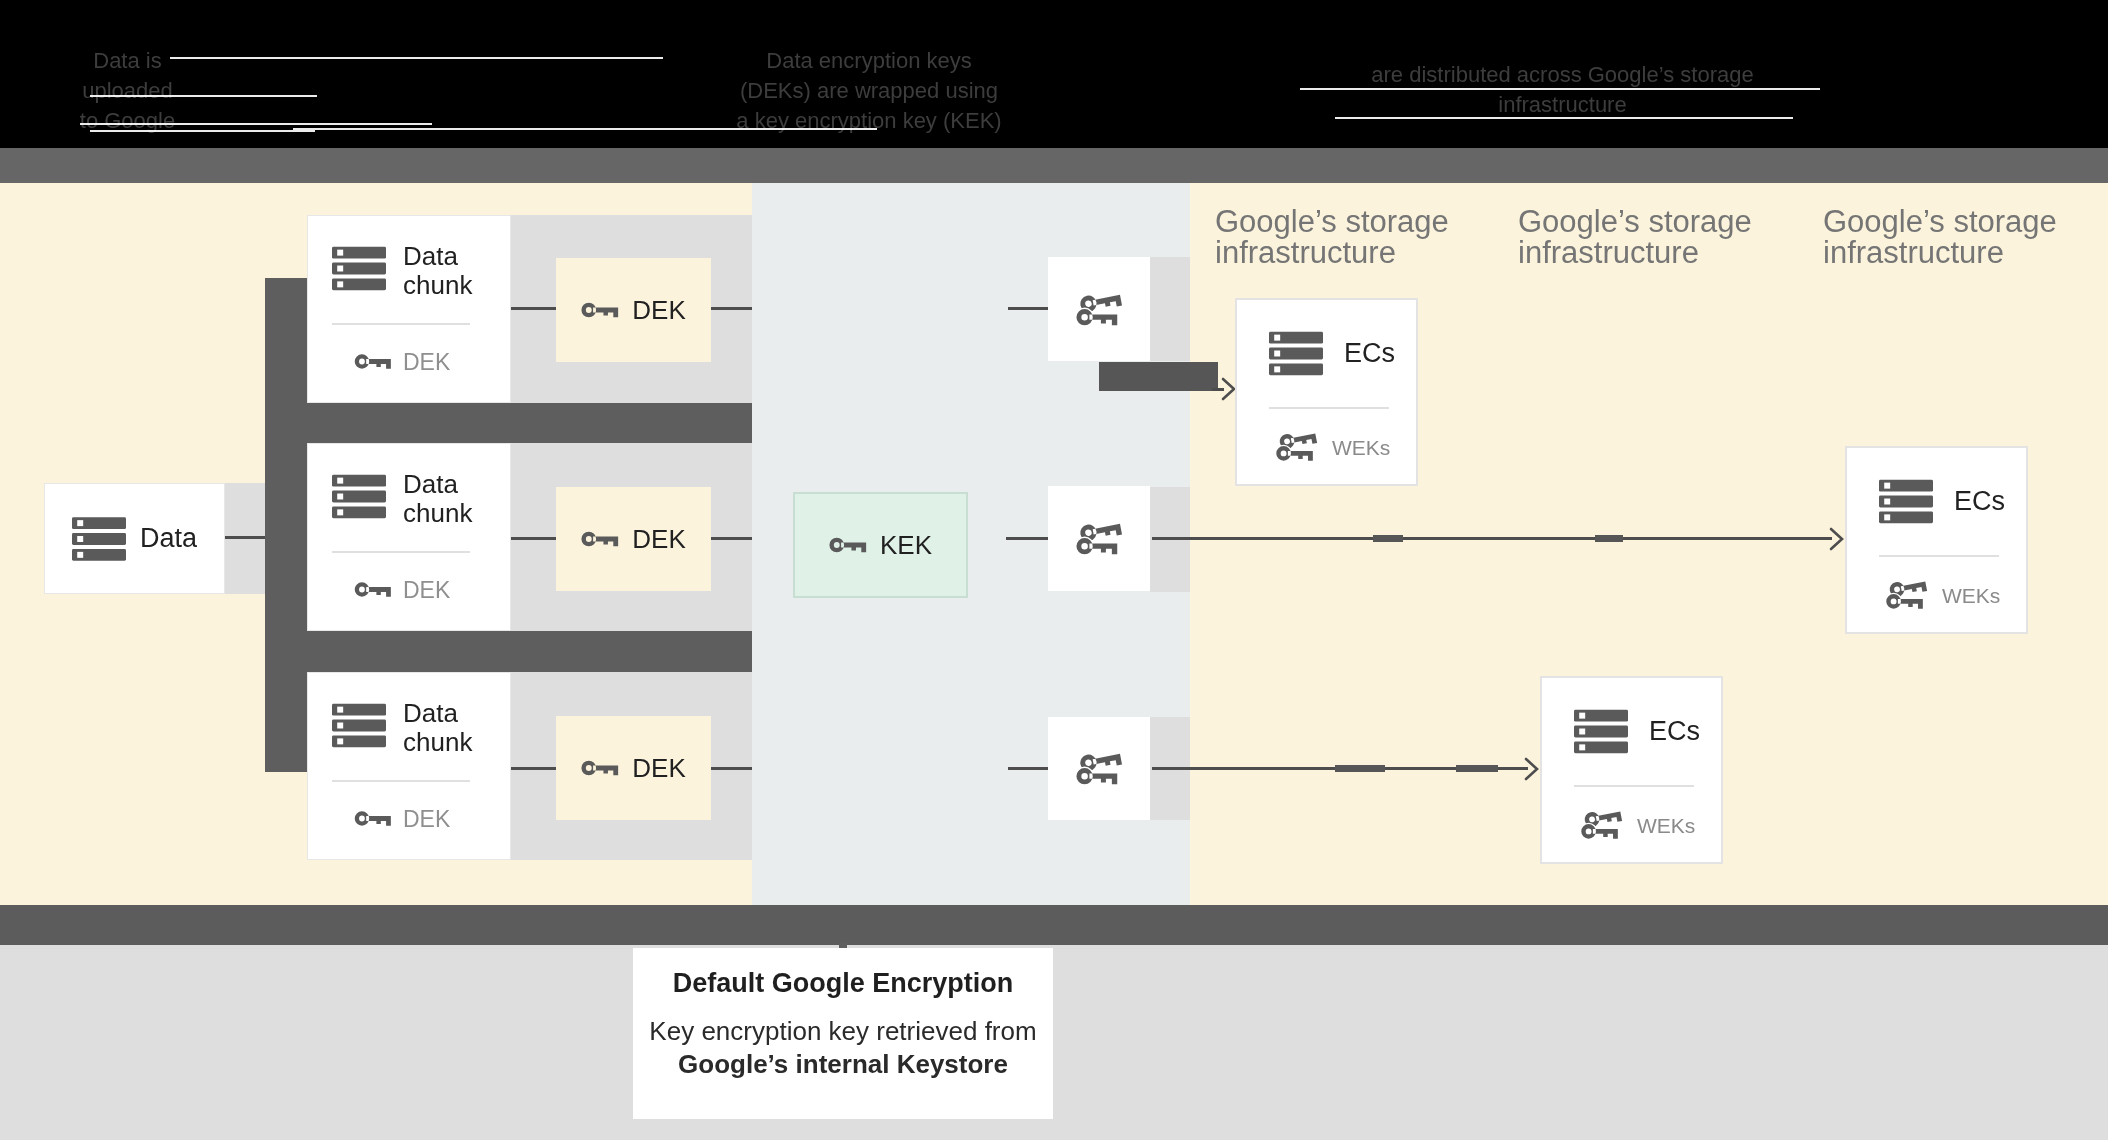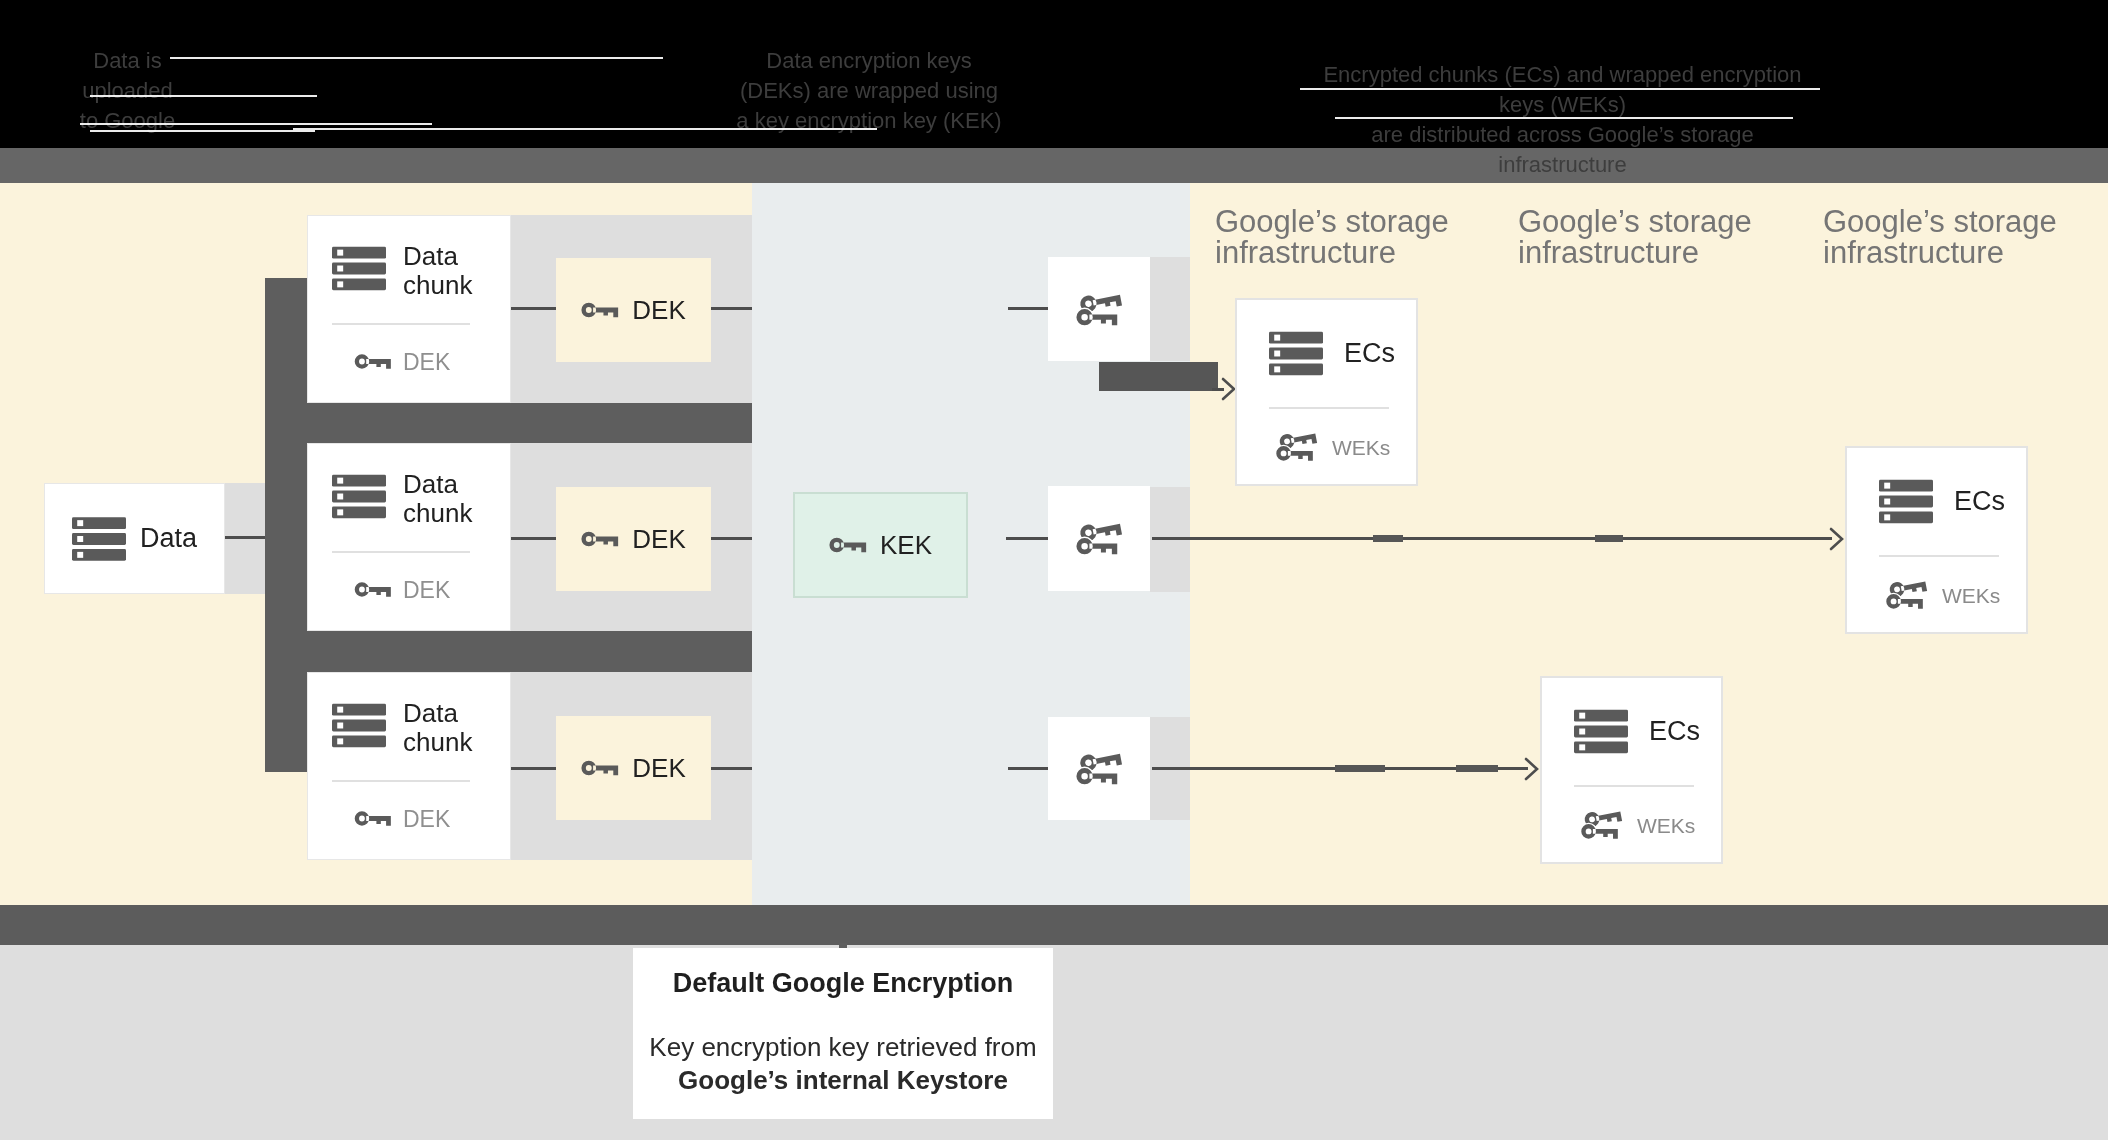--- a/index.html
+++ b/index.html
@@ -39,21 +39,21 @@
   .weks-lbl{color:#8a8a8a;font-size:21px;white-space:nowrap;}
   .ecs-lbl{color:var(--text_dark);font-size:27px;white-space:nowrap;}
   .chunk-text{color:var(--text_dark);font-size:26px;line-height:29px;}
   .divider{height:2px;background:#e0e0e0;}
   .storage-lbl{color:var(--text_gray);font-size:31px;line-height:31px;}
   .icon{color:var(--icon);display:block;}
   .chev{color:var(--line);}
   
   .caption{background:#fff;text-align:center;color:#222;}
   .cap-title{font-size:27px;font-weight:700;color:#1f1f1f;margin-top:20px;}
-  .cap-body{font-size:26px;line-height:33px;margin-top:32px;color:#2a2a2a;}
+  .cap-body{font-size:26px;line-height:33px;margin-top:16px;color:#2a2a2a;}
   .cap-bold{font-weight:700;}
 </style>
 </head>
 <body>
 
 <svg width="0" height="0" style="position:absolute" aria-hidden="true">
   <defs>
     <symbol id="i-server" viewBox="0 0 57 46">
       <g fill="currentColor">
         <rect x="0" y="0" width="57" height="12.5" rx="1.5"></rect>
@@ -102,21 +102,20 @@
     <div>Data is</div>
     <div>uploaded</div>
     <div>to Google</div>
   </div>
   <div class="abs hstep" style="left:730px;top:46px;width:278px;">
     <div>Data encryption keys</div>
     <div>(DEKs) are wrapped using</div>
     <div>a key encryption key (KEK)</div>
   </div>
   <div class="abs hstep" style="left:1305px;top:60px;width:515px;">
-    <div>Encrypted chunks (ECs) and wrapped encryption keys (WEKs)</div>
     <div>are distributed across Google’s storage infrastructure</div>
   </div>
 
   <div class="abs art" style="left:170px;top:57px;width:493px;"></div>
   <div class="abs art" style="left:90px;top:95px;width:227px;"></div>
   <div class="abs art" style="left:80px;top:123px;width:352px;"></div>
   <div class="abs art" style="left:90px;top:130px;width:225px;"></div>
   <div class="abs art" style="left:293px;top:128px;width:584px;"></div>
   <div class="abs art" style="left:1300px;top:88px;width:520px;"></div>
   <div class="abs art" style="left:1335px;top:117px;width:458px;"></div>

